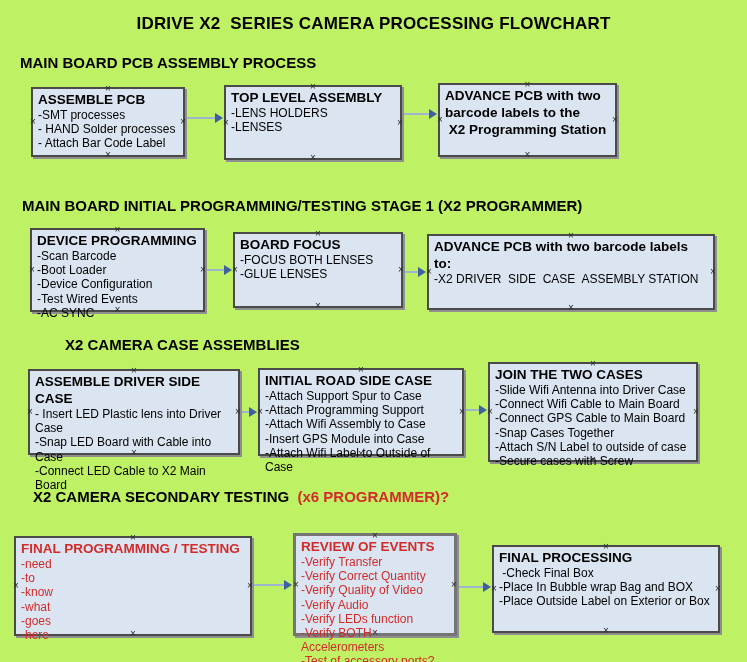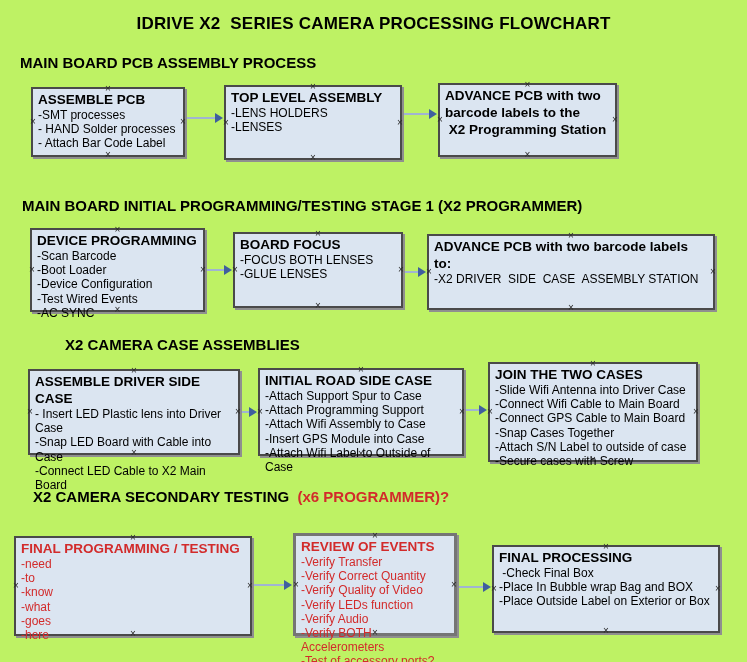--- a/index.html
+++ b/index.html
@@ -191,22 +191,22 @@
       <span class="handle" style="left: 50%; top: 100%;">×</span>
       <span class="handle" style="left: 0%; top: 50%;">×</span>
       <span class="handle" style="left: 100%; top: 50%;">×</span>
     </div>
 
   <div class="fbox b31 accent-red thick">
     <div class="fbox-title">REVIEW OF EVENTS</div>
     <div class="fbox-item">-Verify Transfer</div>
     <div class="fbox-item">-Verify Correct Quantity</div>
     <div class="fbox-item">-Verify Quality of Video</div>
+    <div class="fbox-item">-Verify Audio</div>
     <div class="fbox-item">-Verify LEDs function</div>
-    <div class="fbox-item">-Verify Audio</div>
     <div class="fbox-item">-Verify BOTH Accelerometers</div>
     <div class="fbox-item">-Test of accessory ports?</div>
   <span class="handle" style="left: 50%; top: 0%;">×</span>
       <span class="handle" style="left: 50%; top: 100%;">×</span>
       <span class="handle" style="left: 0%; top: 50%;">×</span>
       <span class="handle" style="left: 100%; top: 50%;">×</span>
     </div>
 
   <div class="fbox b32">
     <div class="fbox-title">FINAL PROCESSING</div>

